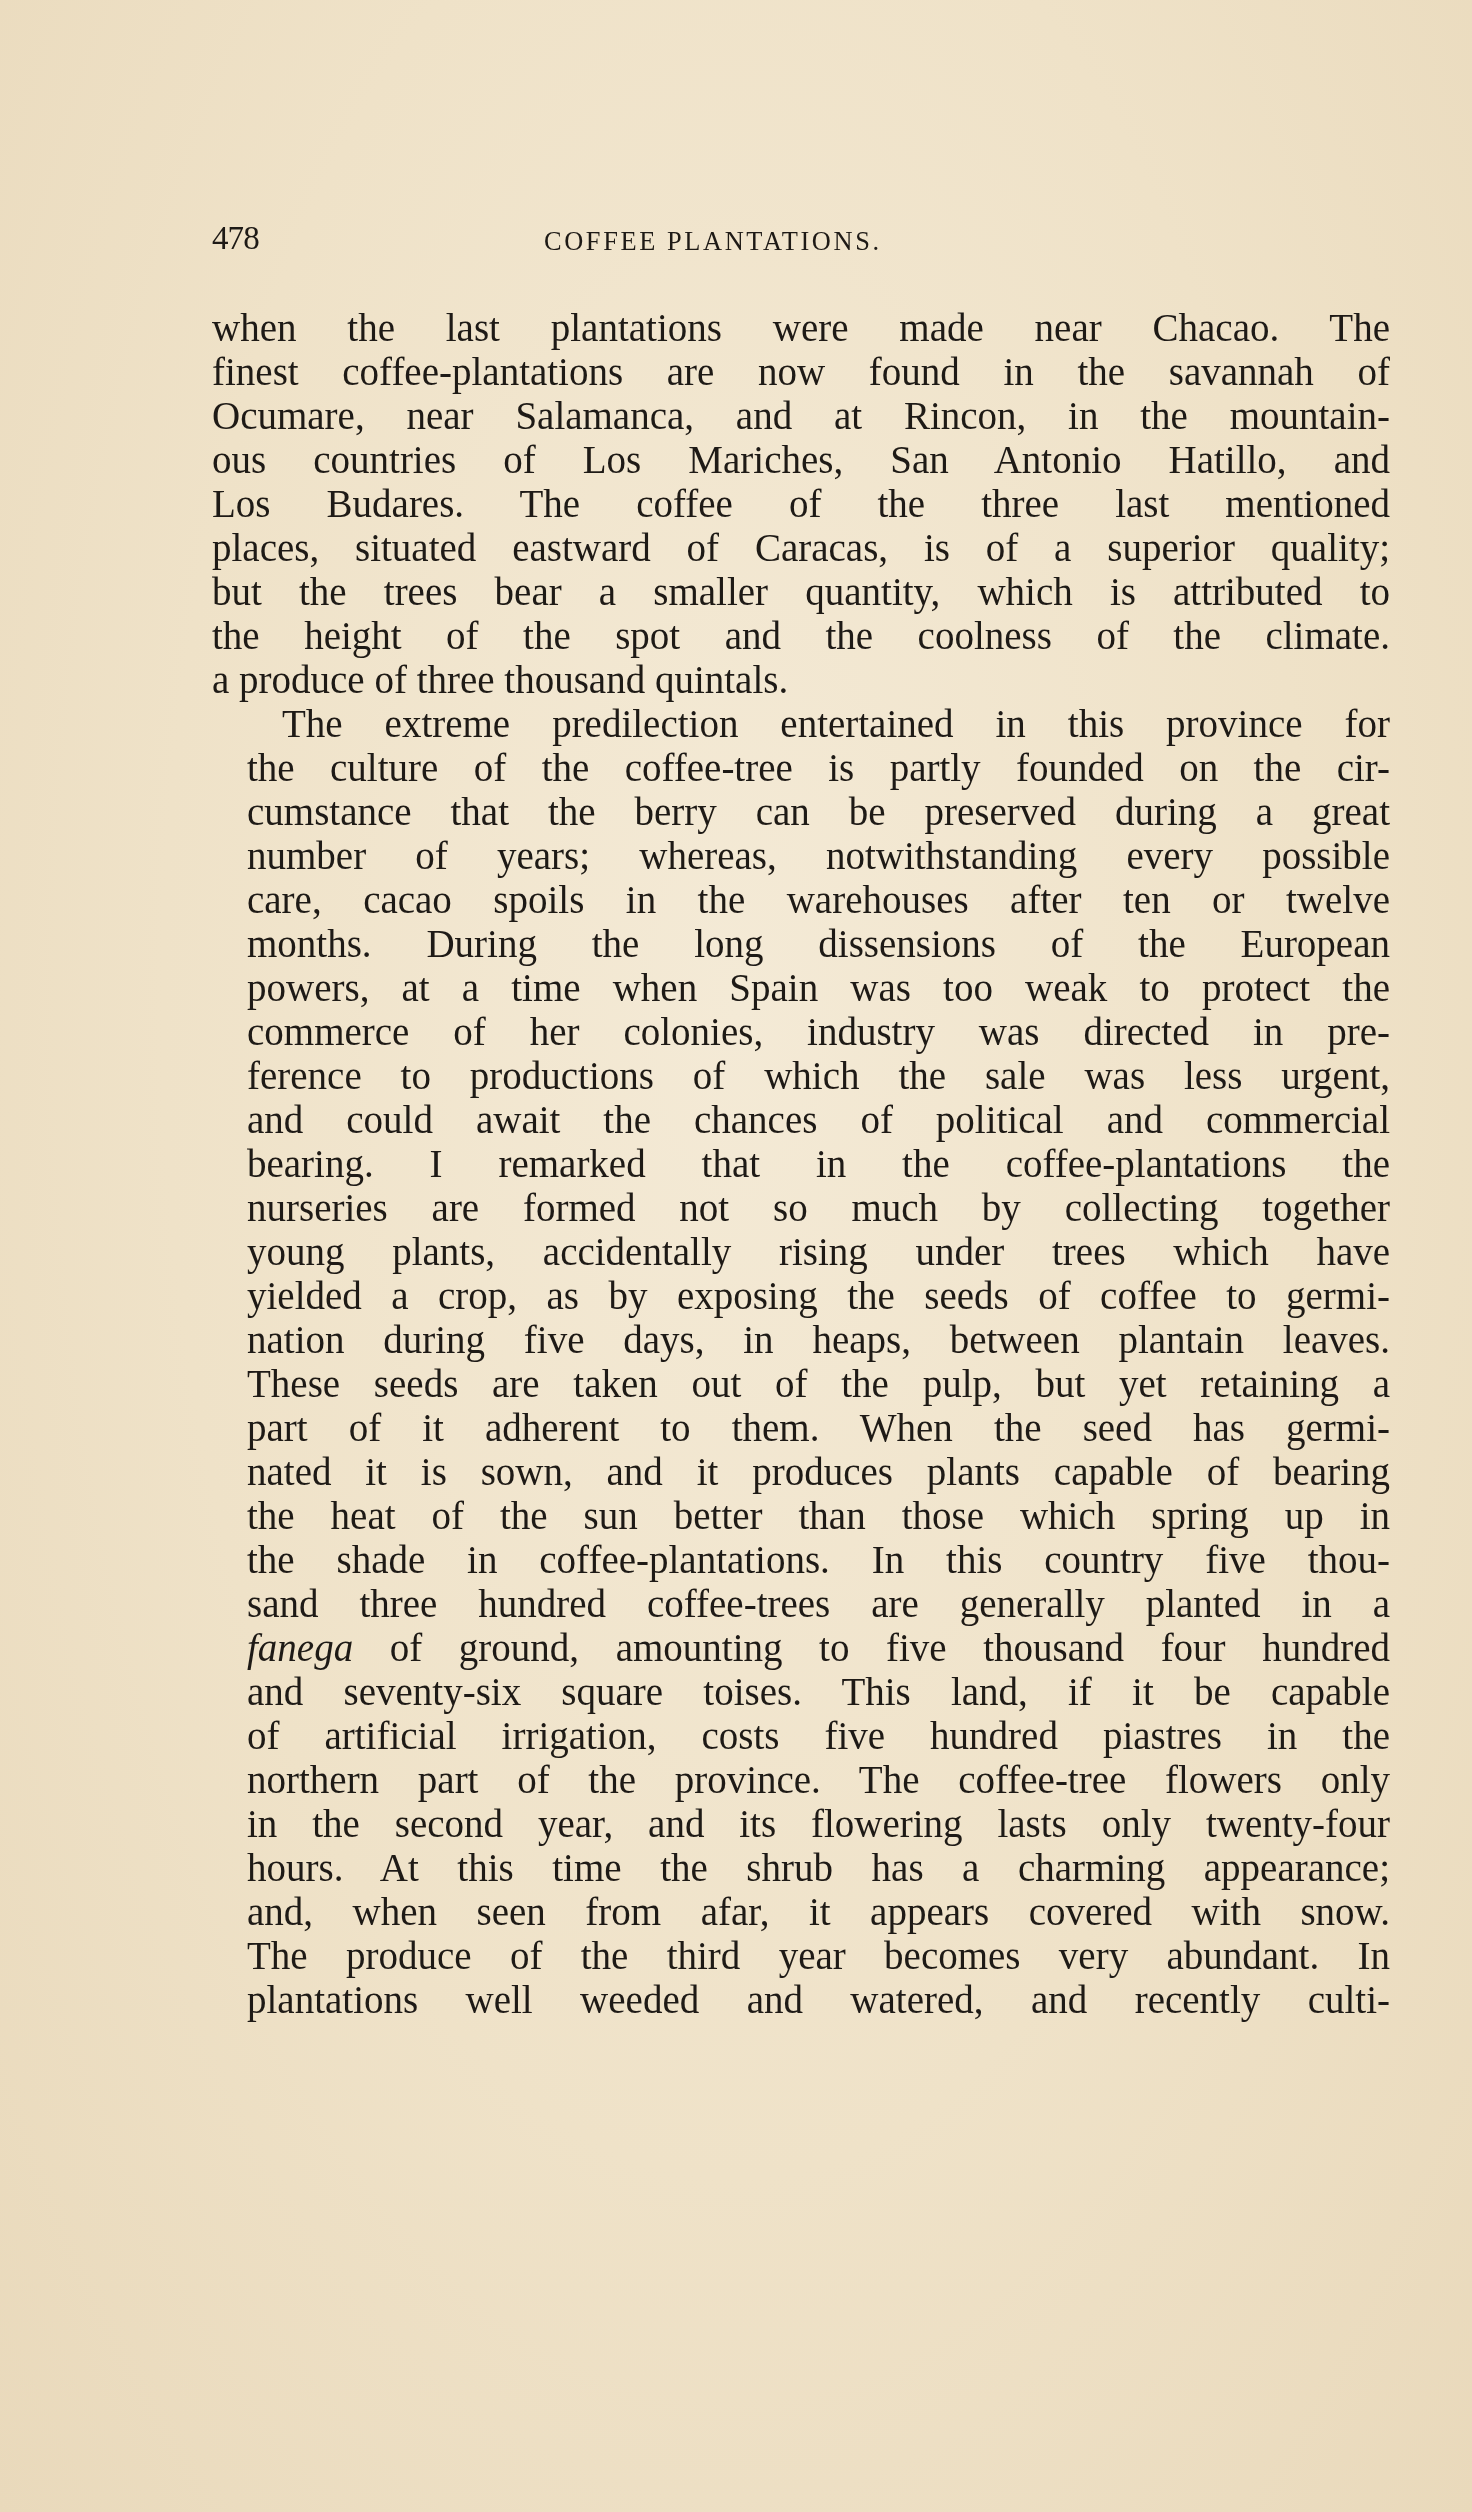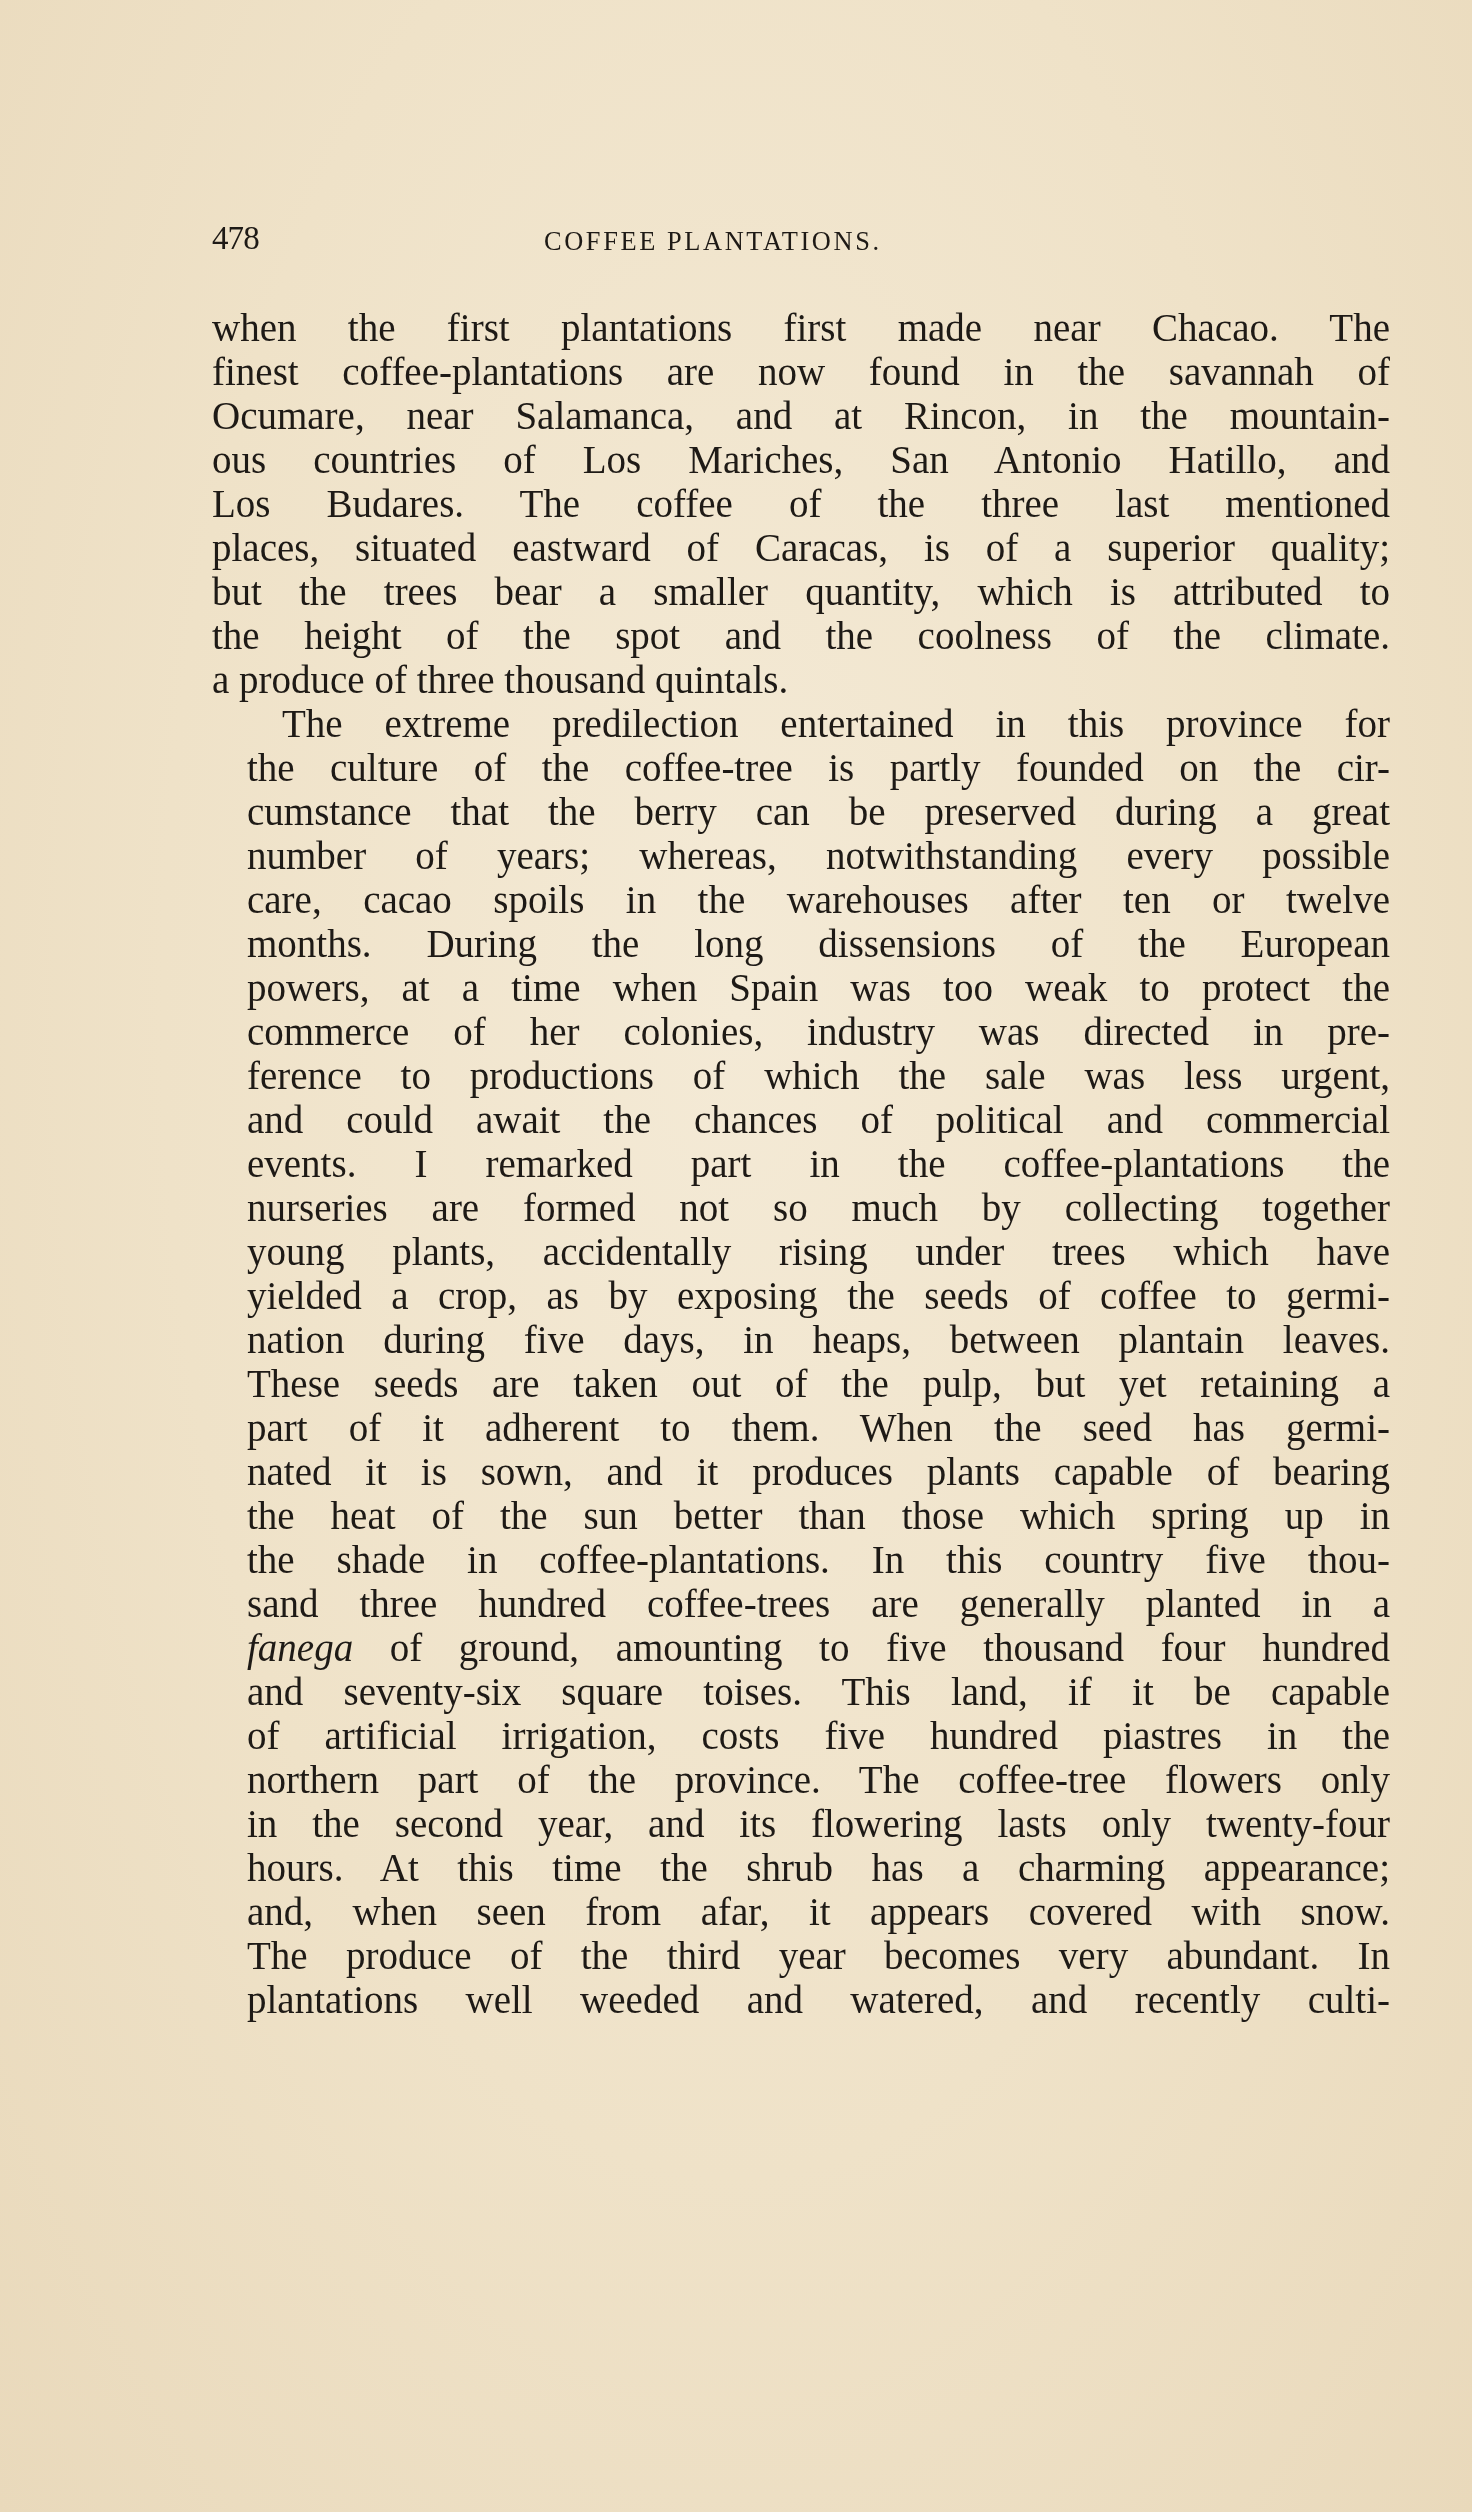--- a/index.html
+++ b/index.html
@@ -76,42 +76,42 @@
 <body>
 
 <div class="page">
   <div class="running-head">
     <span class="page-number">478</span>
     <span class="running-title">COFFEE PLANTATIONS.</span>
   </div>
 
   <div class="body-text">
     <p>
-      <span class="line">when the first plantations first made near Chacao. The</span>
+      <span class="line">when the last plantations were made near Chacao. The</span>
       <span class="line">finest coffee-plantations are now found in the savannah of</span>
       <span class="line">Ocumare, near Salamanca, and at Rincon, in the mountain-</span>
       <span class="line">ous countries of Los Mariches, San Antonio Hatillo, and</span>
       <span class="line">Los Budares. The coffee of the three last mentioned</span>
       <span class="line">places, situated eastward of Caracas, is of a superior quality;</span>
       <span class="line">but the trees bear a smaller quantity, which is attributed to</span>
       <span class="line">the height of the spot and the coolness of the climate.</span>
       <span class="line last">a produce of three thousand quintals.</span>
     </p>
     <p class="indent">
       <span class="line" style="padding-left:35px;box-sizing:border-box;">The extreme predilection entertained in this province for</span>
       <span class="line">the culture of the coffee-tree is partly founded on the cir-</span>
       <span class="line">cumstance that the berry can be preserved during a great</span>
       <span class="line">number of years; whereas, notwithstanding every possible</span>
       <span class="line">care, cacao spoils in the warehouses after ten or twelve</span>
       <span class="line">months. During the long dissensions of the European</span>
       <span class="line">powers, at a time when Spain was too weak to protect the</span>
       <span class="line">commerce of her colonies, industry was directed in pre-</span>
       <span class="line">ference to productions of which the sale was less urgent,</span>
       <span class="line">and could await the chances of political and commercial</span>
-      <span class="line">events. I remarked part in the coffee-plantations the</span>
+      <span class="line">bearing. I remarked that in the coffee-plantations the</span>
       <span class="line">nurseries are formed not so much by collecting together</span>
       <span class="line">young plants, accidentally rising under trees which have</span>
       <span class="line">yielded a crop, as by exposing the seeds of coffee to germi-</span>
       <span class="line">nation during five days, in heaps, between plantain leaves.</span>
       <span class="line">These seeds are taken out of the pulp, but yet retaining a</span>
       <span class="line">part of it adherent to them. When the seed has germi-</span>
       <span class="line">nated it is sown, and it produces plants capable of bearing</span>
       <span class="line">the heat of the sun better than those which spring up in</span>
       <span class="line">the shade in coffee-plantations. In this country five thou-</span>
       <span class="line">sand three hundred coffee-trees are generally planted in a</span>

